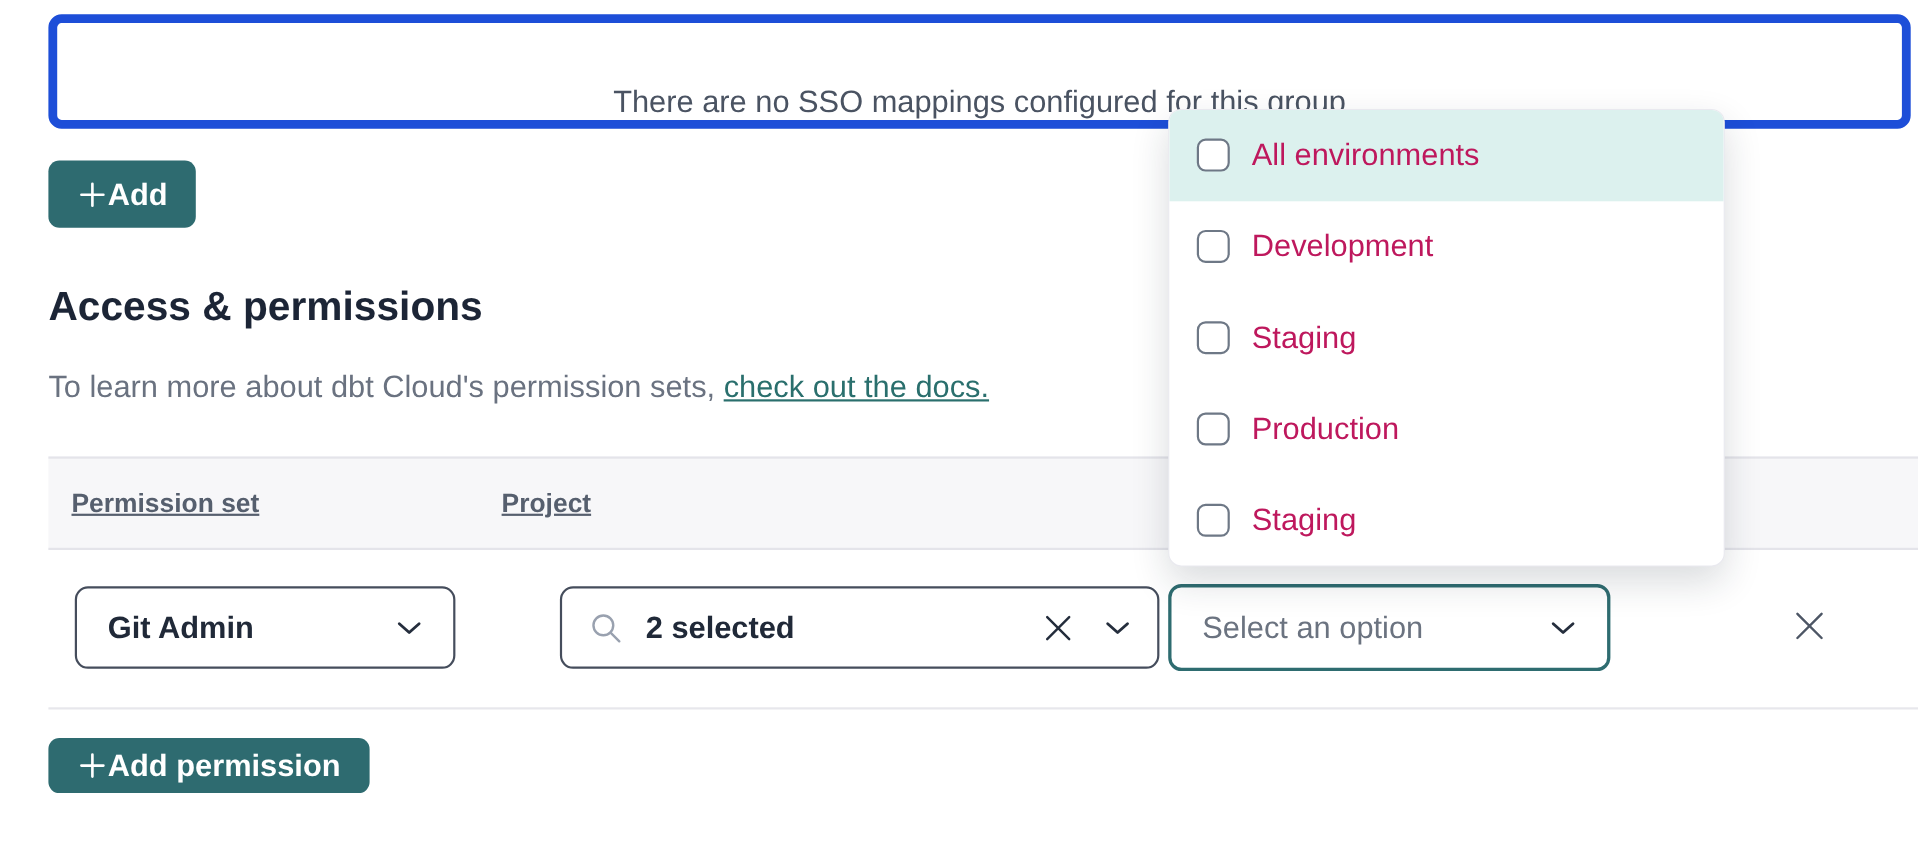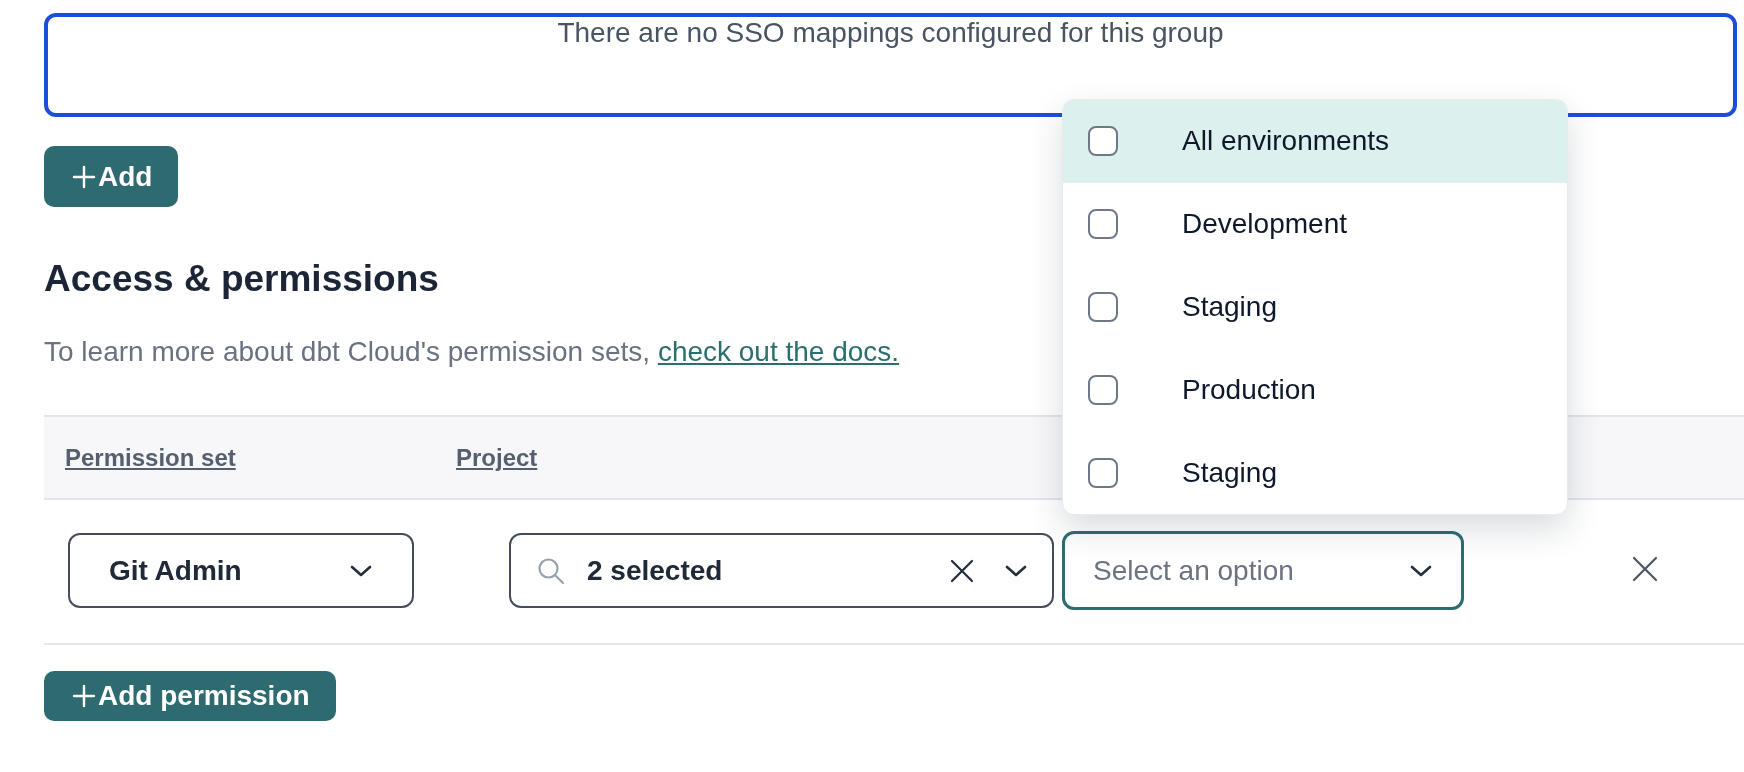--- a/index.html
+++ b/index.html
@@ -10,23 +10,23 @@
     background: #ffffff;
     overflow: hidden;
     font-family: "Liberation Sans", "DejaVu Sans", sans-serif;
     color: #202938;
   }
 
   
   .empty-box {
     position: absolute; left: 44px; top: 13px;
     width: 1693px; height: 104px;
-    border: 4px solid #1d4ed8; border-radius: 12px;
+    border: 8px solid #1d4ed8; border-radius: 12px;
     box-sizing: border-box; background: #fff;
-    display: flex; align-items: flex-start; justify-content: center;
+    display: flex; align-items: flex-end; justify-content: center;
   }
   .empty-box span { font-size: 28px; color: #4a5362; }
 
   
   .teal-btn {
     position: absolute; left: 44px;
     display: flex; align-items: center; 
     background: #2e6b70; color: #ffffff;
     border: none; border-radius: 10px;
     padding: 0 26px; font-size: 28px; font-weight: 600;
@@ -64,21 +64,21 @@
   .th-project { left: 412px; }
 
   
   .select-box {
     position: absolute; top: 533px; height: 75px;
     background: #fff; border: 2px solid #454d5c; border-radius: 12px;
     box-sizing: border-box;
     display: flex; align-items: center;
     font-size: 28px; cursor: pointer;
   }
-  #permission-set-select { left: 68px;  width: 346px; padding: 0 39px; }
+  #permission-set-select { left: 68px;  width: 346px; padding: 0 28px; }
   #project-multiselect   { left: 509px; width: 545px; padding: 0 24px; }
   #environment-select {
     left: 1062px; top: 531px; width: 402px; height: 79px;
     border: 3px solid #2e6c70; padding: 0 28px;
   }
   .select-value-bold { font-weight: 700; color: #202938; }
   .select-value-semibold { font-weight: 600; color: #202938; margin-left: 20px; }
   .select-placeholder { font-weight: 400; color: #6b7380; }
   .chev { margin-left: auto; display: flex; }
   .chev svg, .icon svg { display: block; }
@@ -104,21 +104,21 @@
     width: 506px; height: 416px;
     background: #ffffff;
     border: 1px solid #e9e9ef; border-radius: 12px;
     box-shadow: 0 14px 34px rgba(25, 35, 50, 0.16);
     box-sizing: border-box;
     overflow: hidden; z-index: 5;
     display: flex; flex-direction: column;
   }
   .dropdown-option {
     flex: 1; display: flex; align-items: center;
-    padding: 0 25px; font-size: 28px; color: #0f172a; cursor: pointer; gap: 44px;
+    padding: 0 25px; font-size: 28px; color: #be185d; cursor: pointer;
   }
   .dropdown-option.highlighted { background: #dcf1ee; }
   .checkbox {
     width: 30px; height: 30px; flex: none;
     border: 2.5px solid #6e7886; border-radius: 8px;
     background: #fff; box-sizing: border-box; cursor: pointer;
   }
   .option-label { margin-left: 20px; }
 </style>
 </head>

